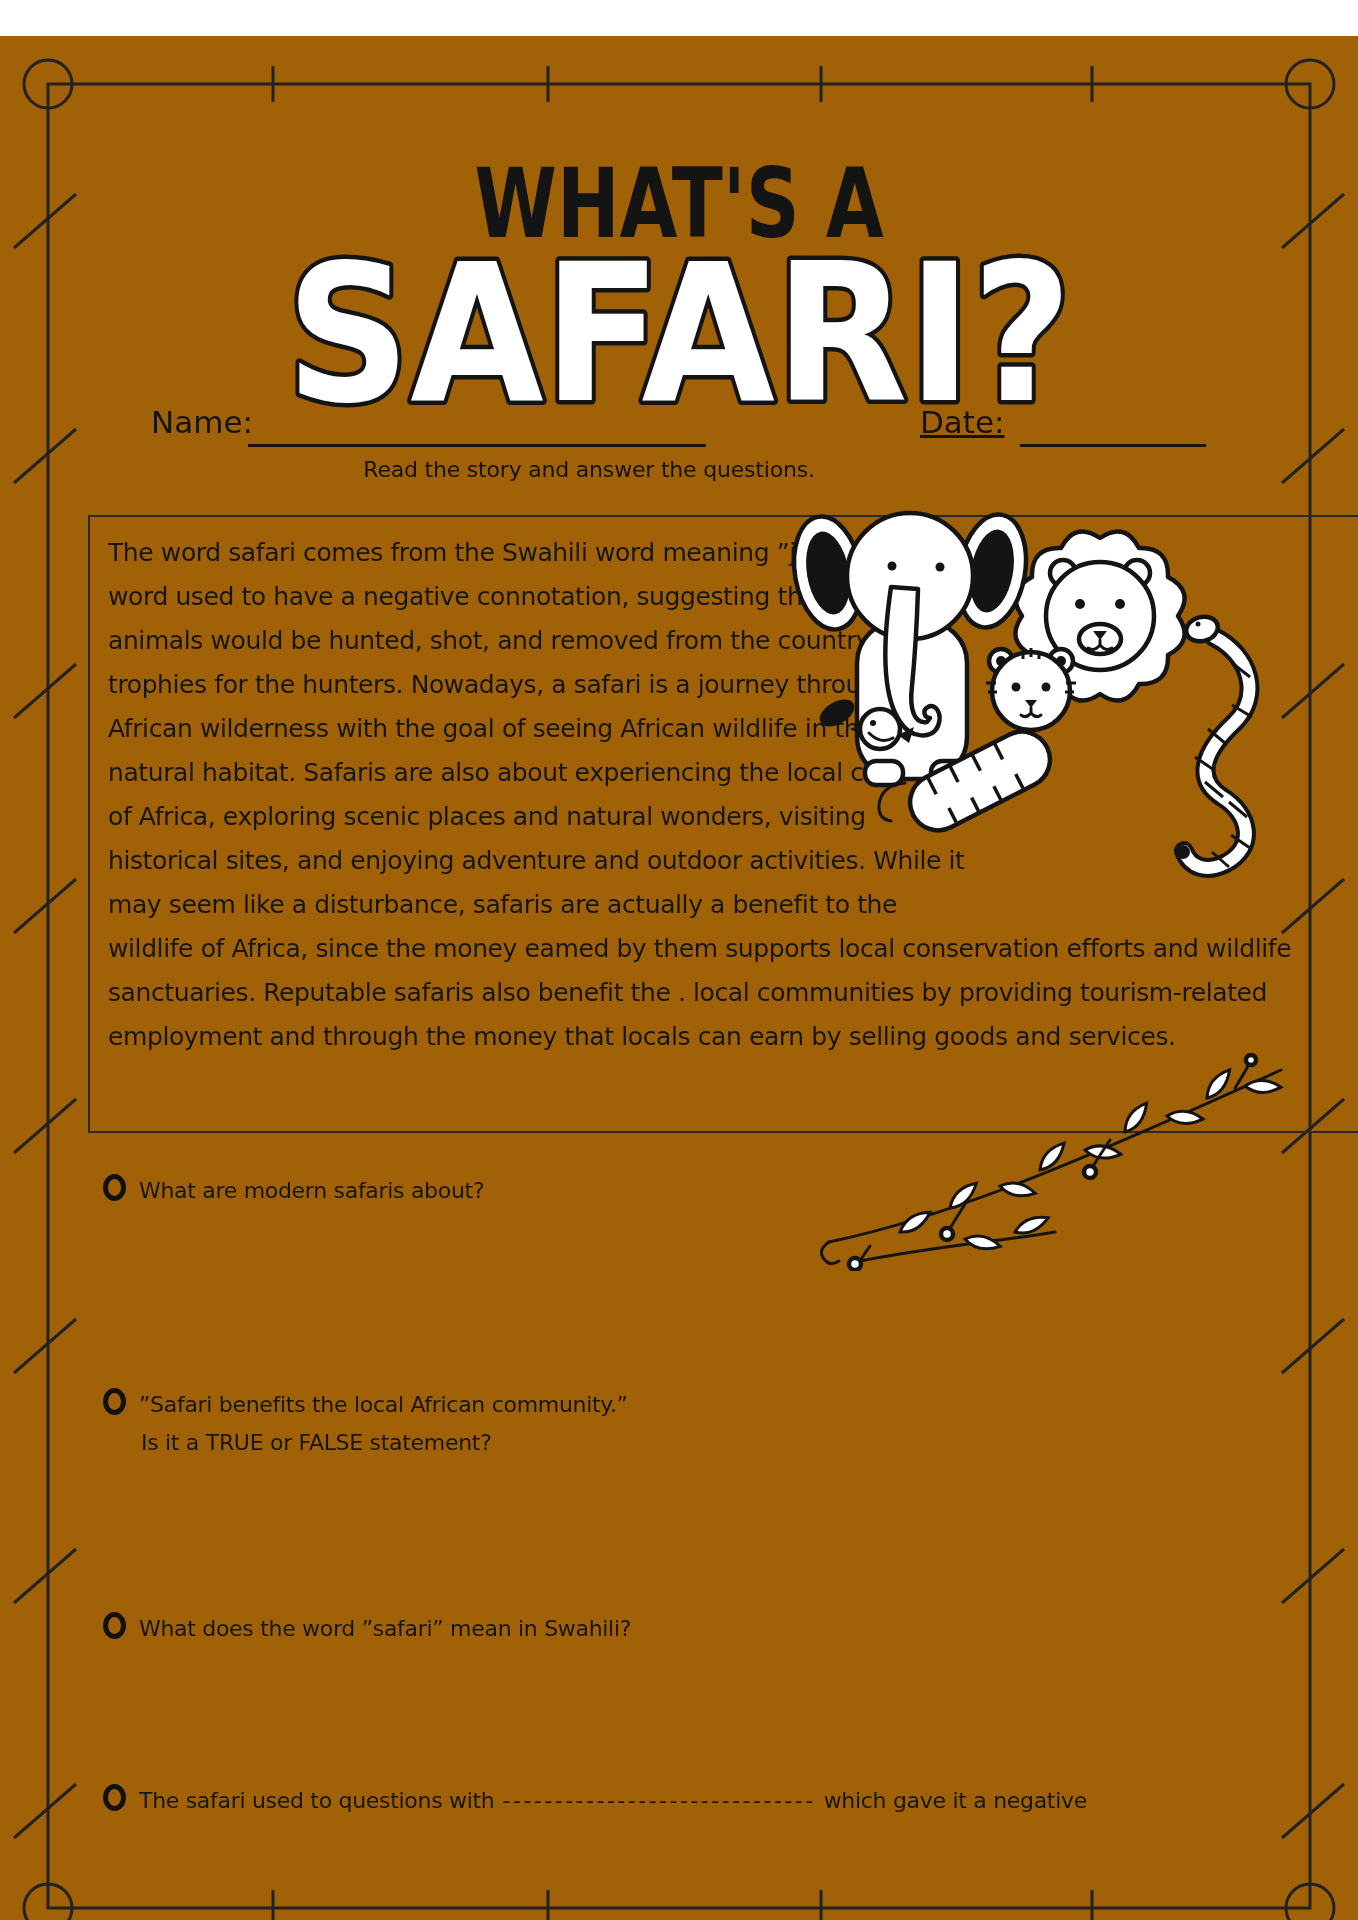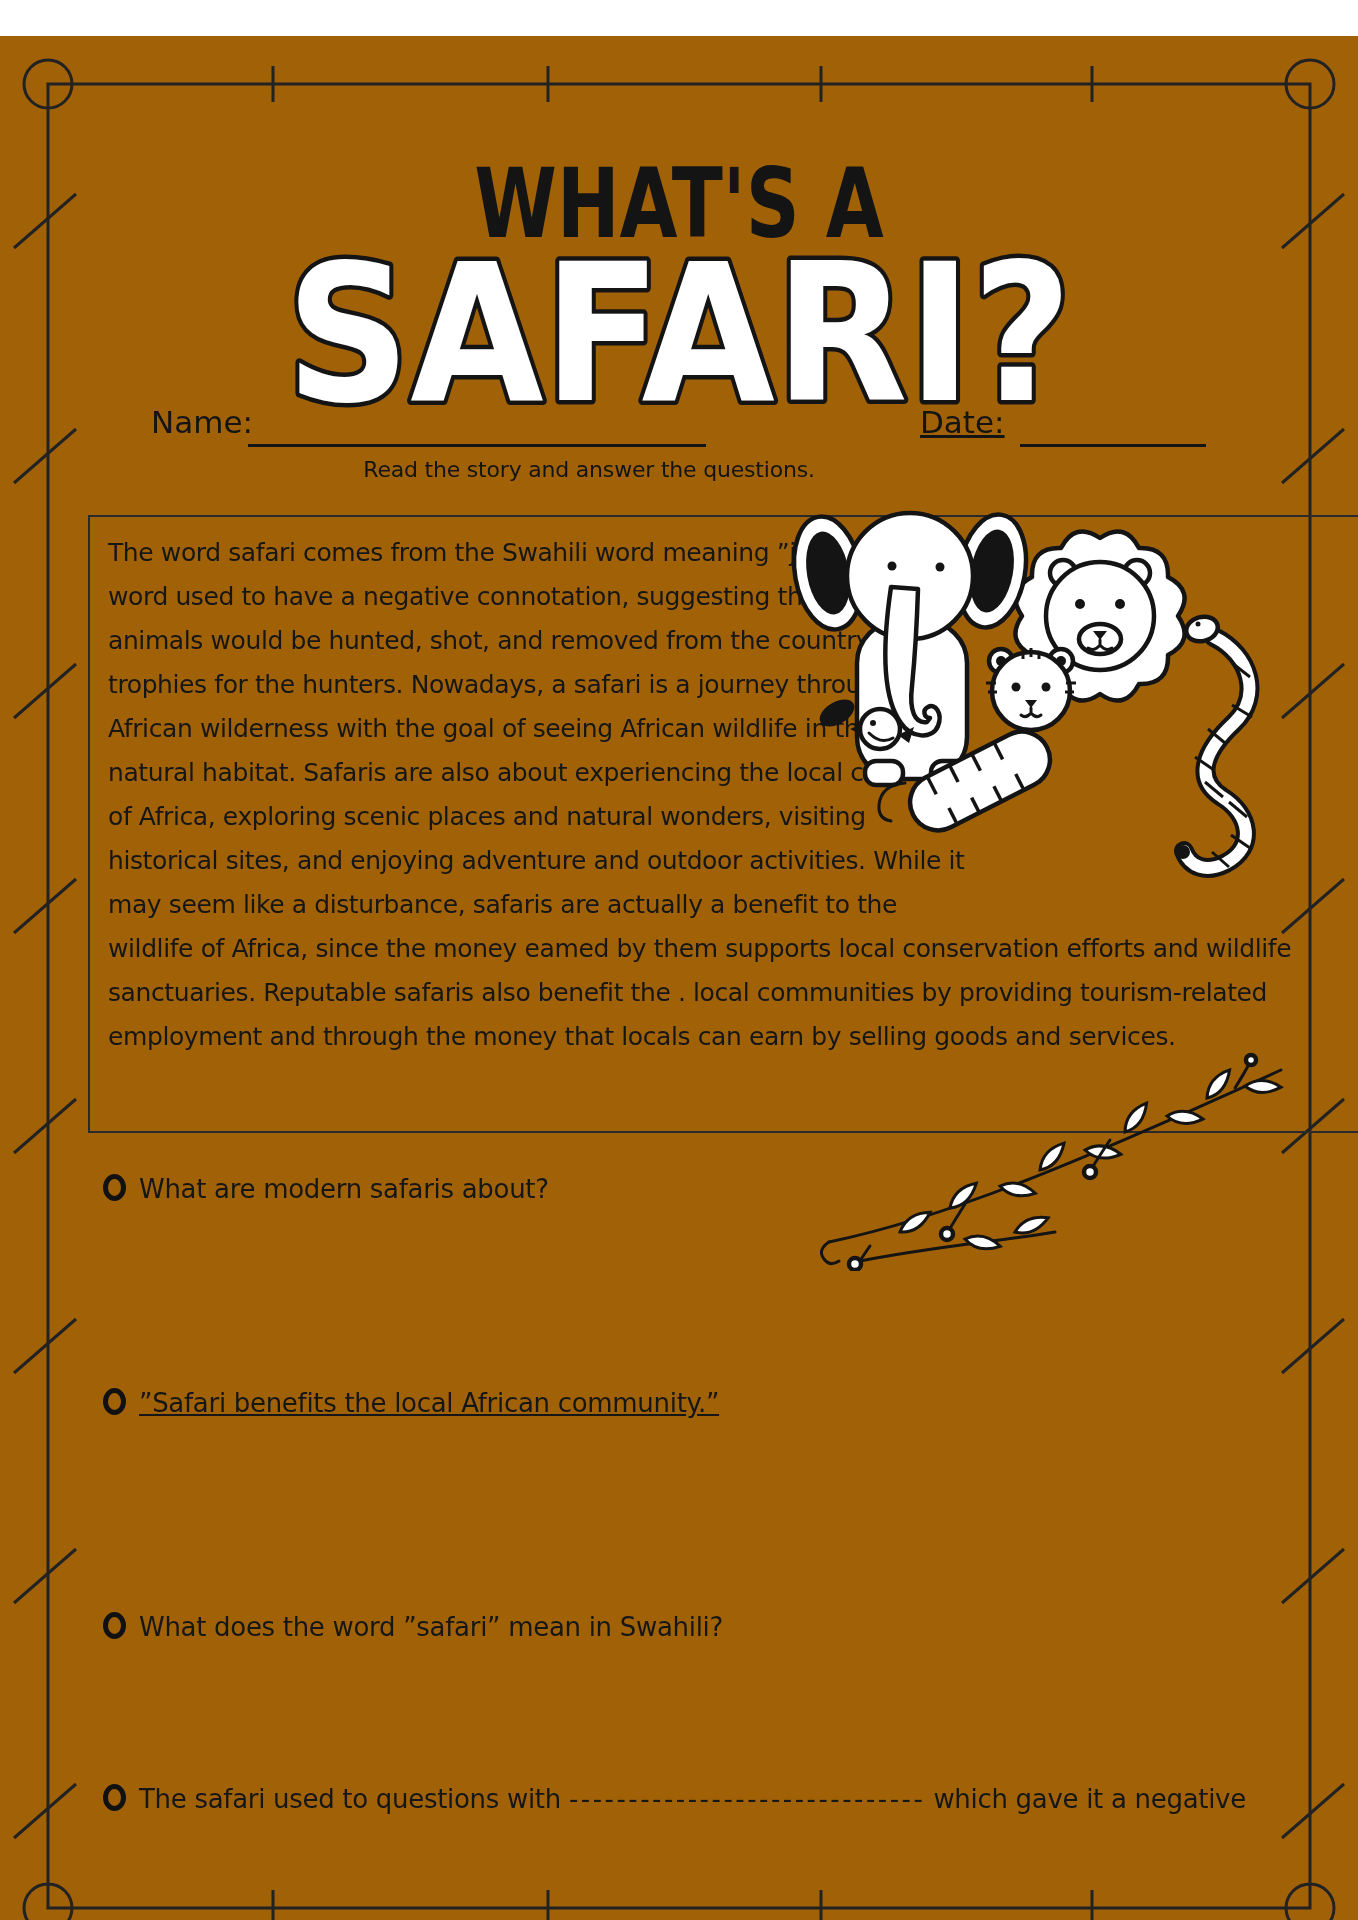--- a/index.html
+++ b/index.html
@@ -16,22 +16,22 @@
   .date-label{left:920px;top:368px;text-decoration:underline;}
   .writeline{border-bottom:3px solid #141414;height:36px;}
   .name-line{left:248px;top:372px;width:458px;}
   .date-line{left:1020px;top:372px;width:186px;}
   .instruction{left:0;top:421px;width:1178px;text-align:center;font-size:22px;letter-spacing:-.2px;color:#141414;}
   .story-box{left:88px;top:479px;width:1352px;height:618px;border:2.5px solid #2a2a2a;box-sizing:border-box;background:transparent;}
   .story-text{padding:14px 18px 0 18px;font-size:25px;line-height:44px;letter-spacing:-.4px;color:#161616;}
   .story-text::before{content:"";float:right;width:452px;height:378px;}
   .animals{left:785px;top:455px;}
   .vine{left:815px;top:1000px;}
-  .q{left:103px;font-size:26px;letter-spacing:-.3px;color:#161616;white-space:nowrap;}
-  .q1{top:1138px;} .q2{top:1352px;text-decoration:underline;} .q3{top:1576px;} .q4{top:1748px;}
+  .q{left:103px;font-size:22px;letter-spacing:-.3px;color:#161616;white-space:nowrap;}
+  .q1{top:1138px;} .q2{top:1352px;} .q3{top:1576px;} .q4{top:1748px;}
   .bullet{display:inline-block;width:13px;height:17px;border:5.5px solid #111;border-radius:50%;
           margin-right:13px;vertical-align:-3px;}
   .qcont{margin-left:38px;margin-top:13px;}
   .dashes{letter-spacing:2.5px;margin:0 8px;}
   .wfill{stroke:#141414;fill:#fff;stroke-width:4.5;stroke-linecap:round;stroke-linejoin:round;}
   .thin{stroke:#141414;fill:none;stroke-width:3;stroke-linecap:round;}
   .dark{fill:#141414;stroke:none;}
   .border-ink{stroke:#222;fill:none;stroke-width:3;}
 </style>
 </head>
@@ -221,20 +221,21 @@
   </svg>
 
   <div class="abs q q1">
     <span class="bullet"></span><span>What are modern safaris about?</span>
   </div>
 
   <div class="abs q q2">
     <div>
       <span class="bullet"></span><span>”Safari benefits the local African community.”</span>
     </div>
+    <div class="qcont">Is it a TRUE or FALSE statement?</div>
   </div>
 
   <div class="abs q q3">
     <span class="bullet"></span><span>What does the word ”safari” mean in Swahili?</span>
   </div>
 
   <div class="abs q q4">
     <div>
       <span class="bullet"></span><span>The safari used to questions with</span><span class="dashes">------------------------------</span><span>which gave it a negative</span>
     </div>

